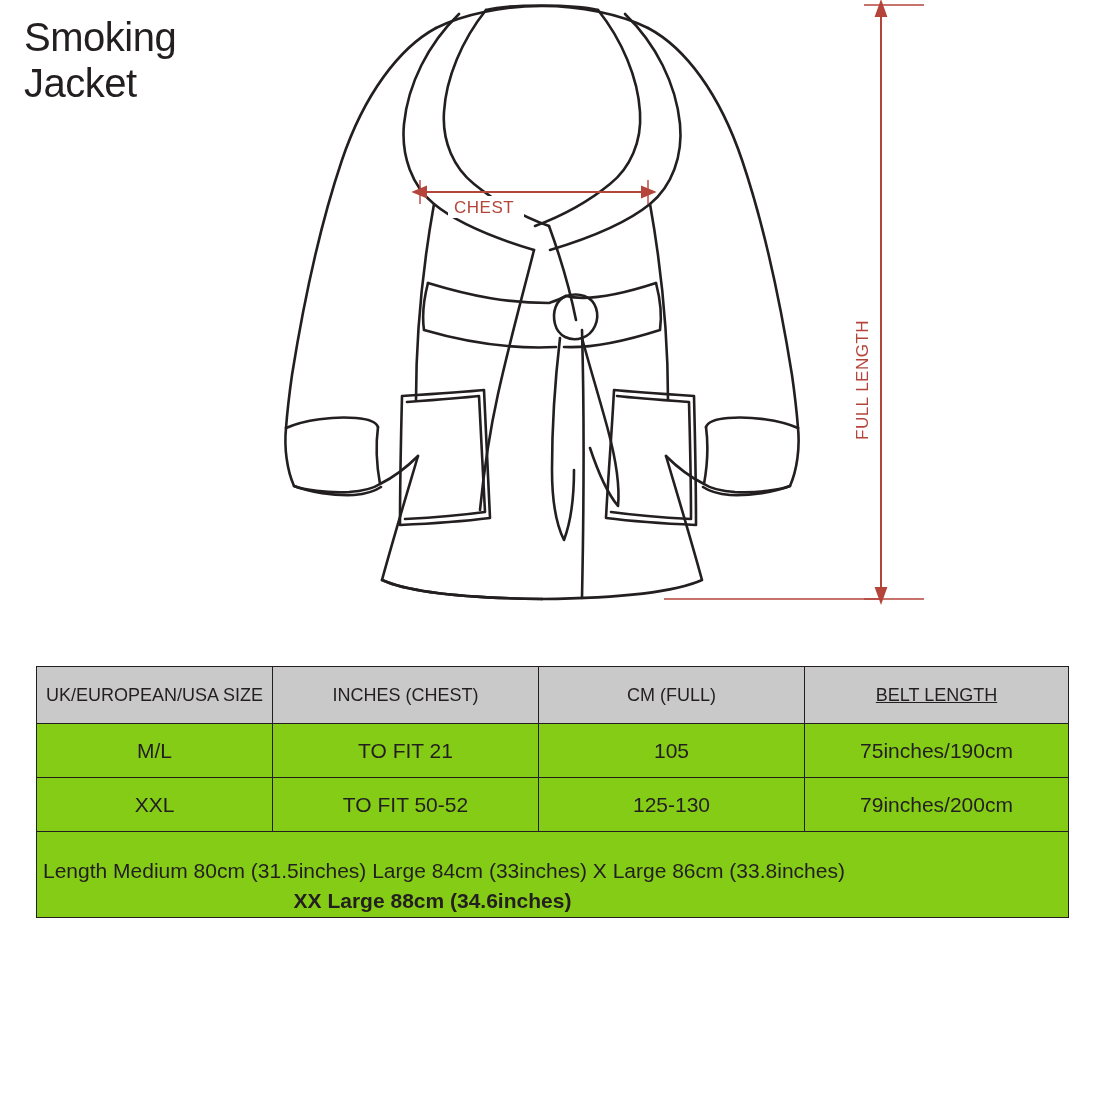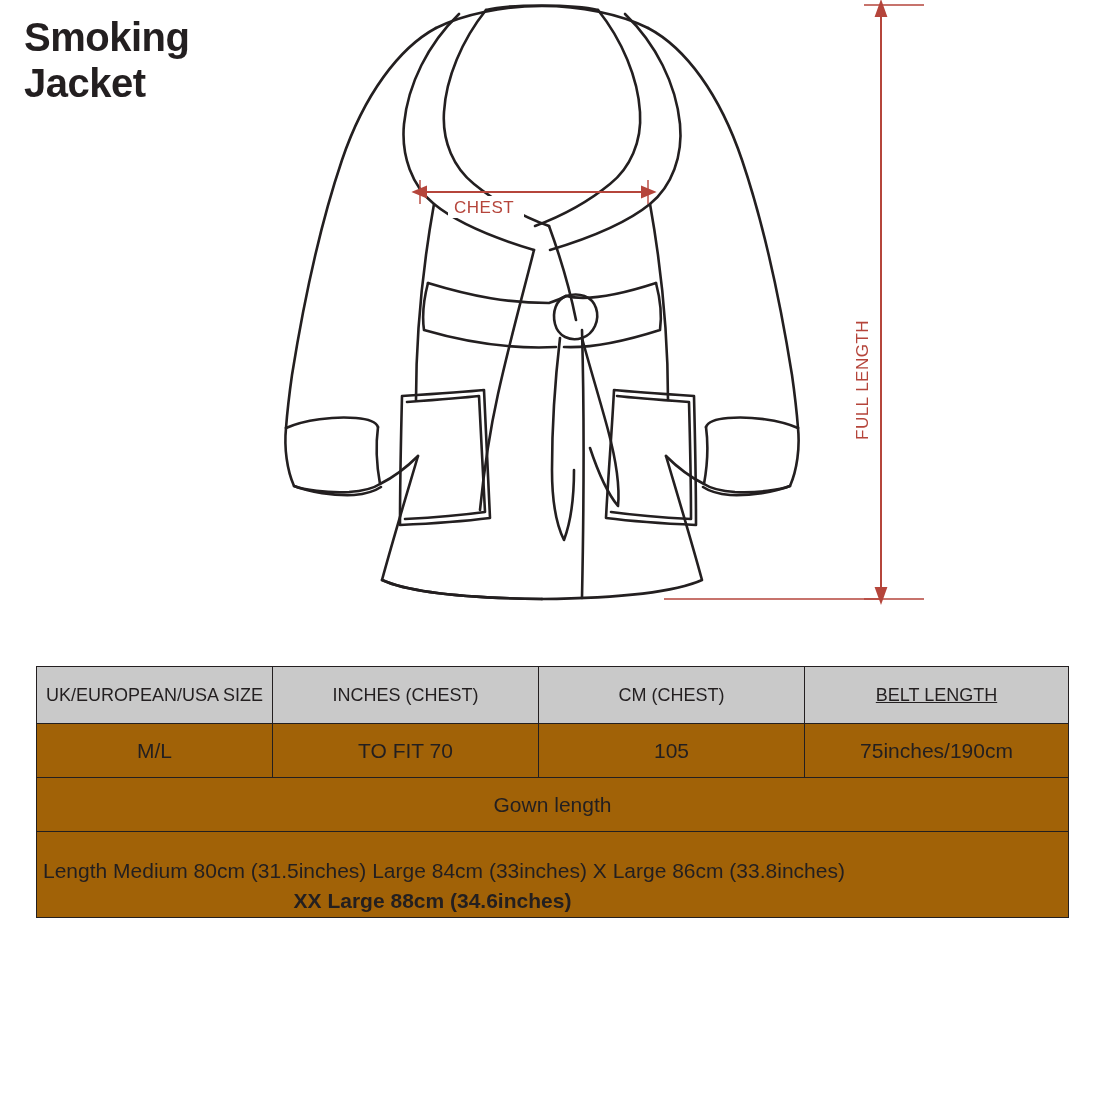--- a/index.html
+++ b/index.html
@@ -15,21 +15,21 @@
     position: relative;
     overflow: hidden;
   }
 
   
   #title {
     position: absolute;
     left: 24px;
     top: 14px;
     font-size: 40px;
-    font-weight: bold;
+    font-weight: normal;
     line-height: 1.15;
     letter-spacing: -0.5px;
     white-space: pre-line;
     color: #231f20;
   }
 
   
   #illustration {
     position: absolute;
     left: 4px;
@@ -61,21 +61,21 @@
   }
   #size-table thead th {
     background: #c9c9c9;
     font-size: 18px;
     height: 56px;
     line-height: 1.15;
     font-weight: normal;
   }
   #size-table tbody td {
     height: 53px;
-    background: #a16207;
+    background: #84cc16;
   }
   .col-size   { width: 235px; }
   .col-inches { width: 265px; }
   .col-cm     { width: 265px; }
   .col-belt   { width: 263px; text-decoration: underline; }
 
   .section-head td {
     background: #c9c9c9;
     text-align: left;
     padding-left: 14px;
@@ -193,33 +193,36 @@
       <text class="meas-label" x="0" y="0">FULL LENGTH</text>
     </g>
   </svg>
 </div>
 
 <table id="size-table">
   <thead>
     <tr>
       <th class="col-size">UK/EUROPEAN/USA SIZE</th>
       <th class="col-inches">INCHES (CHEST)</th>
-      <th class="col-cm">CM (CHEST)</th>
+      <th class="col-cm">CM (FULL)</th>
       <th class="col-belt">BELT LENGTH</th>
     </tr>
   </thead>
   <tbody>
     <tr>
       <td>M/L</td>
-      <td>TO FIT 70</td>
+      <td>TO FIT 21</td>
       <td>105</td>
       <td>75inches/190cm</td>
     </tr>
-    <tr class="section-head">
-      <td colspan="4">Gown length</td>
+    <tr>
+      <td>XXL</td>
+      <td>TO FIT 50-52</td>
+      <td>125-130</td>
+      <td>79inches/200cm</td>
     </tr>
     <tr class="note-row">
       <td colspan="4">
         <span class="note-line first">Length Medium 80cm (31.5inches) Large 84cm (33inches) X Large 86cm (33.8inches)</span>
         <span class="note-line second">XX Large 88cm (34.6inches)</span>
       </td>
     </tr>
   </tbody>
 </table>
 

